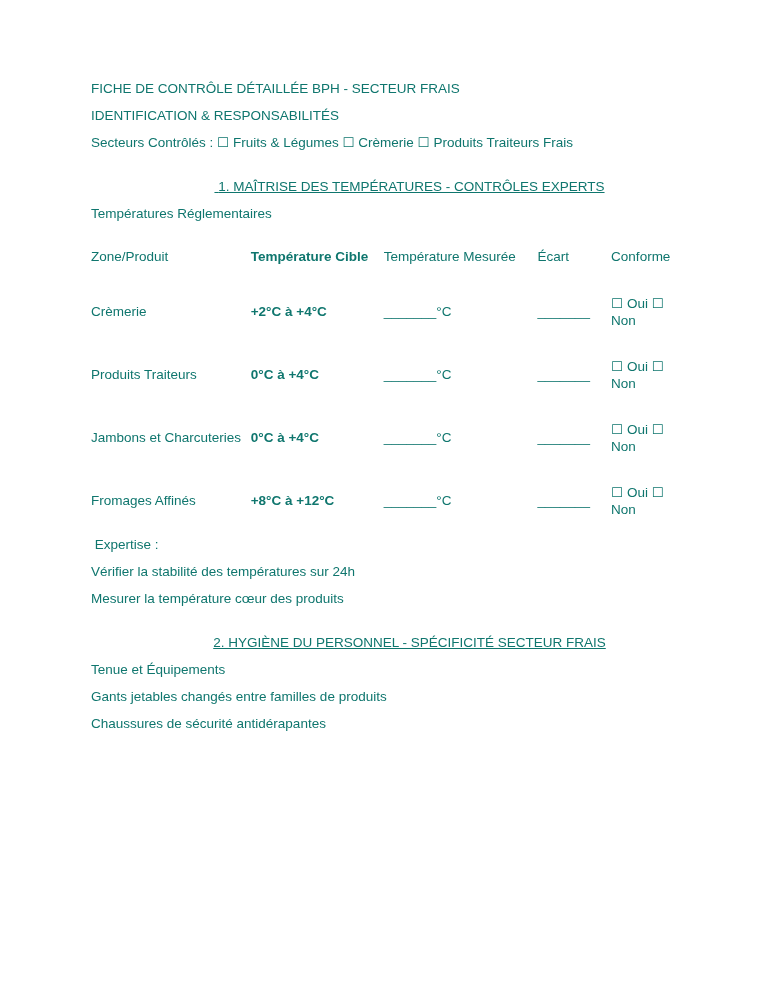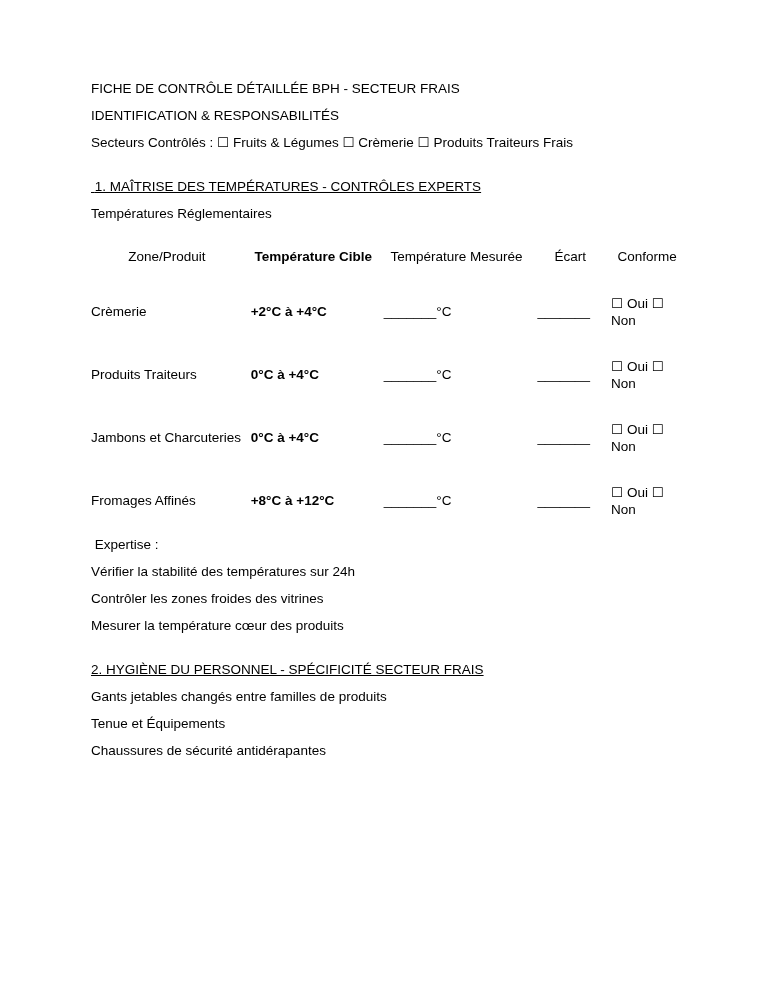--- a/index.html
+++ b/index.html
@@ -4,31 +4,31 @@
 <style>
   html, body { margin: 0; padding: 0; background: #ffffff; }
   .page {
     width: 768px;
     height: 994px;
     background: #ffffff;
     box-sizing: border-box;
     padding: 80px 40px 0 91px;
     font-family: "Liberation Sans", sans-serif;
     font-size: 13.5px;
-    color: #000000;
+    color: #0f766e;
     overflow: hidden;
   }
   .line { margin: 0 0 9px 0; line-height: 18px; white-space: pre-wrap; }
   .spacer-top { margin-top: 26px; }
-  .underline { text-decoration: underline; }
+  .underline { text-decoration: underline; text-align: center; }
 
   .temp-table { display: table; table-layout: fixed; width: 600px; margin: 8px 0 4px 0; }
   .t-row { display: table-row; }
   .t-cell { display: table-cell; vertical-align: middle; line-height: 17px; padding-right: 8px; box-sizing: border-box; white-space: normal; }
-  .t-row.header .t-cell { height: 48px; text-align: center; }
+  .t-row.header .t-cell { height: 48px; }
   .t-row.data .t-cell { height: 63px; }
   .c-zone     { width: 156px; }
   .c-target   { width: 130px; font-weight: bold; }
   .c-measured { width: 150px; }
   .c-ecart    { width: 72px; }
   .c-conforme { width: 78px; }
 </style>
 </head>
 <body>
 
@@ -79,21 +79,20 @@
       <div class="t-cell c-target">+8°C à +12°C</div>
       <div class="t-cell c-measured">_______°C</div>
       <div class="t-cell c-ecart">_______</div>
       <div class="t-cell c-conforme">☐ Oui ☐ Non</div>
     </div>
 
   </div>
 
   <p class="line"> Expertise :</p>
   <p class="line">Vérifier la stabilité des températures sur 24h</p>
-  <p class="line">Contrôler les zones froides des vitrines</p>
   <p class="line">Mesurer la température cœur des produits</p>
 
   <p class="line underline spacer-top">2. HYGIÈNE DU PERSONNEL - SPÉCIFICITÉ SECTEUR FRAIS</p>
+  <p class="line">Tenue et Équipements</p>
   <p class="line">Gants jetables changés entre familles de produits</p>
-  <p class="line">Tenue et Équipements</p>
   <p class="line">Chaussures de sécurité antidérapantes</p>
 
 </div>
 
 </body></html>

